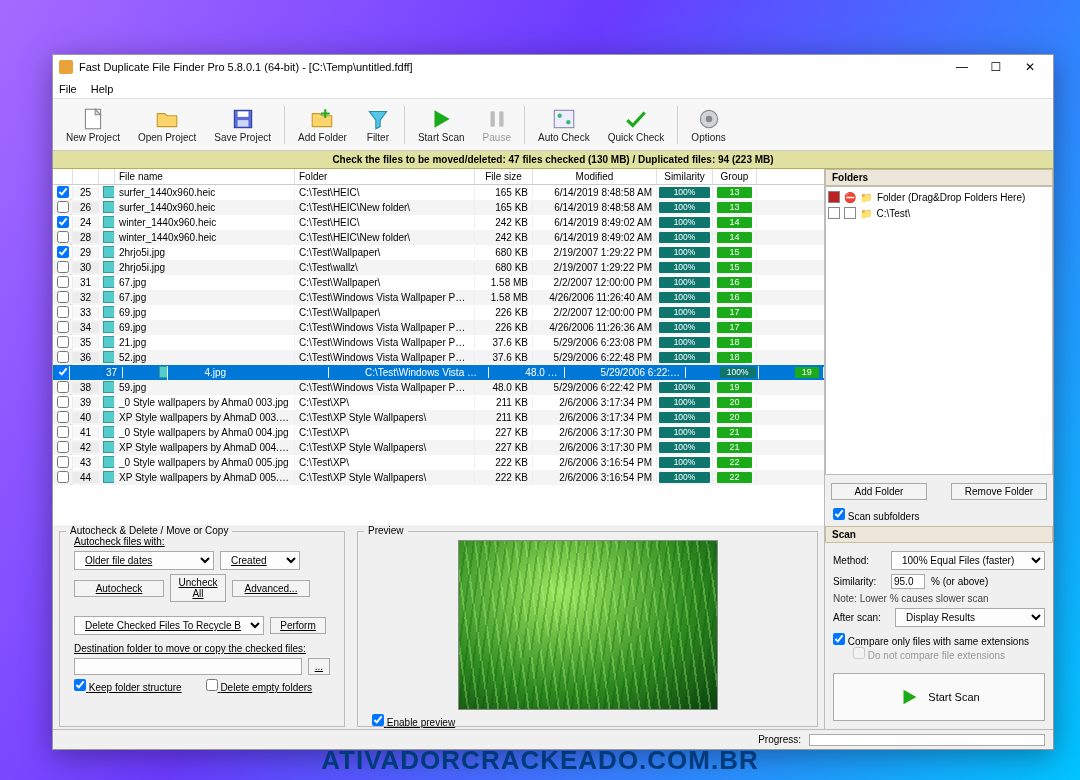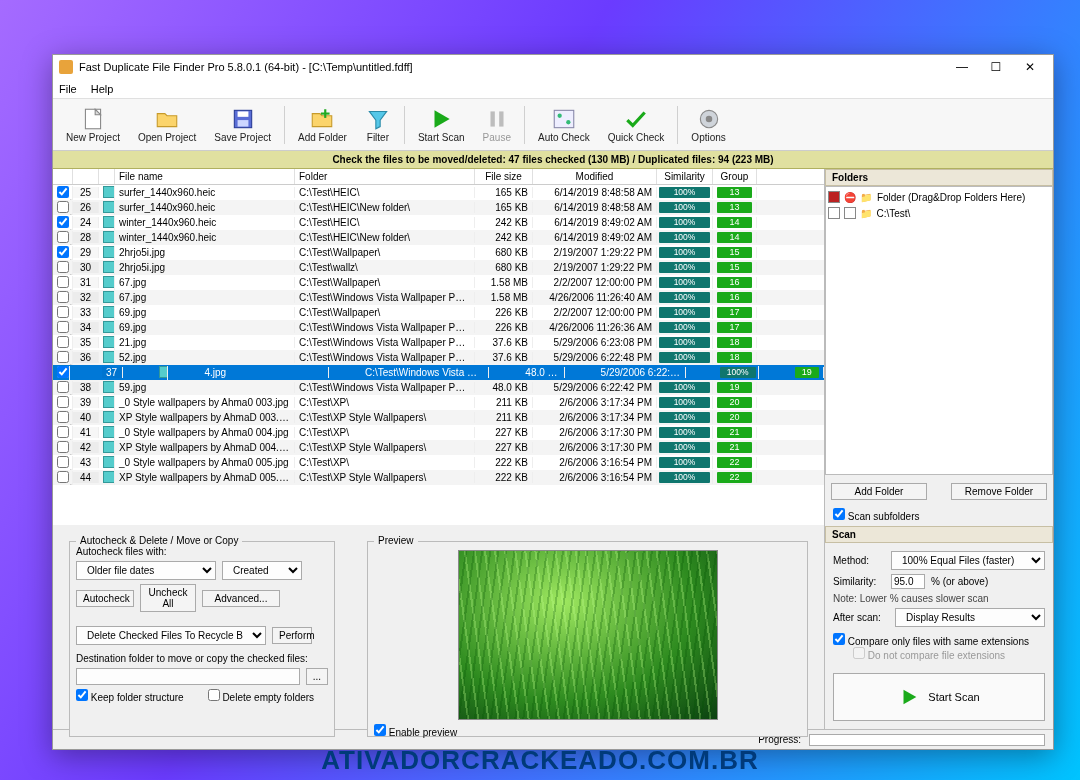--- a/index.html
+++ b/index.html
@@ -66,22 +66,22 @@
 .c-folder { width: 180px; }
 .c-size { width: 58px; text-align: right; }
 .c-mod { width: 124px; text-align: right; }
 .c-sim { width: 56px; padding: 1px 2px; }
 .c-grp { width: 44px; text-align: center; }
 .simbar { background: #0f766e; color: #fff; font-size: 8.5px; text-align: center; border-radius: 1px; line-height: 11px; height: 11px; }
 .grpbar { background: #1aaa1a; color: #fff; font-size: 9px; text-align: center; border-radius: 1px; line-height: 11px; height: 11px; }
 .fico { width: 12px; height: 12px; display: inline-block; background: #5cc; border: 1px solid #399; }
 .chk { width: 12px; height: 12px; }
 .lowgroup {
-  border: 1px solid #bbb; margin: 16px; font-size: 10px; padding: 4px 6px;
-  position: relative; background: #f0f0f0;
+  border: 1px solid #bbb; margin: 6px; font-size: 10px; padding: 4px 14px;
+  position: relative; background: #f0f0f0; text-decoration: underline;
 }
 .lowgroup > .legend { position: absolute; top: -7px; left: 6px; background: #f0f0f0; padding: 0 4px; font-size: 10px; }
 .lower { display: flex; height: 204px; }
 .lower-left { width: 298px; }
 .lower-right { flex: 1; }
 .sel-input, .btn {
   font-size: 10px; border: 1px solid #aaa; background: #fdfdfd; padding: 2px 6px;
 }
 .btn { background: #f4f4f4; cursor: pointer; }
 .rowflex { display: flex; gap: 6px; margin: 4px 0; align-items: center; }
@@ -538,29 +538,29 @@
             <div>Autocheck files with:</div>
             <div class="rowflex">
               <select class="sel-input" style="width:140px">
                 <option>Older file dates</option>
               </select>
               <select class="sel-input" style="width:80px">
                 <option>Created</option>
               </select>
             </div>
             <div class="rowflex">
-              <button class="btn" style="width:58px">Autocheck</button>
+              <button class="btn" style="width:90px">Autocheck</button>
               <button class="btn" style="width:56px">Uncheck All</button>
               <button class="btn" style="width:78px">Advanced...</button>
             </div>
             <div class="rowflex" style="margin-top:14px">
               <select class="sel-input" style="width:190px">
                 <option>Delete Checked Files To Recycle Bin</option>
               </select>
-              <button class="btn" style="width:40px">Perform</button>
+              <button class="btn" style="width:56px">Perform</button>
             </div>
             <div style="margin-top:8px">Destination folder to move or copy the checked files:</div>
             <div class="rowflex">
               <input class="sel-input" style="flex: 1 1 0%;">
               <button class="btn">...</button>
             </div>
             <div class="rowflex">
               <label><input type="checkbox" class="chk" checked="" style=""> <span>Keep folder structure</span></label>
               <label style="margin-left:18px"><input type="checkbox" class="chk" style=""> <span>Delete empty folders</span></label>
             </div>

